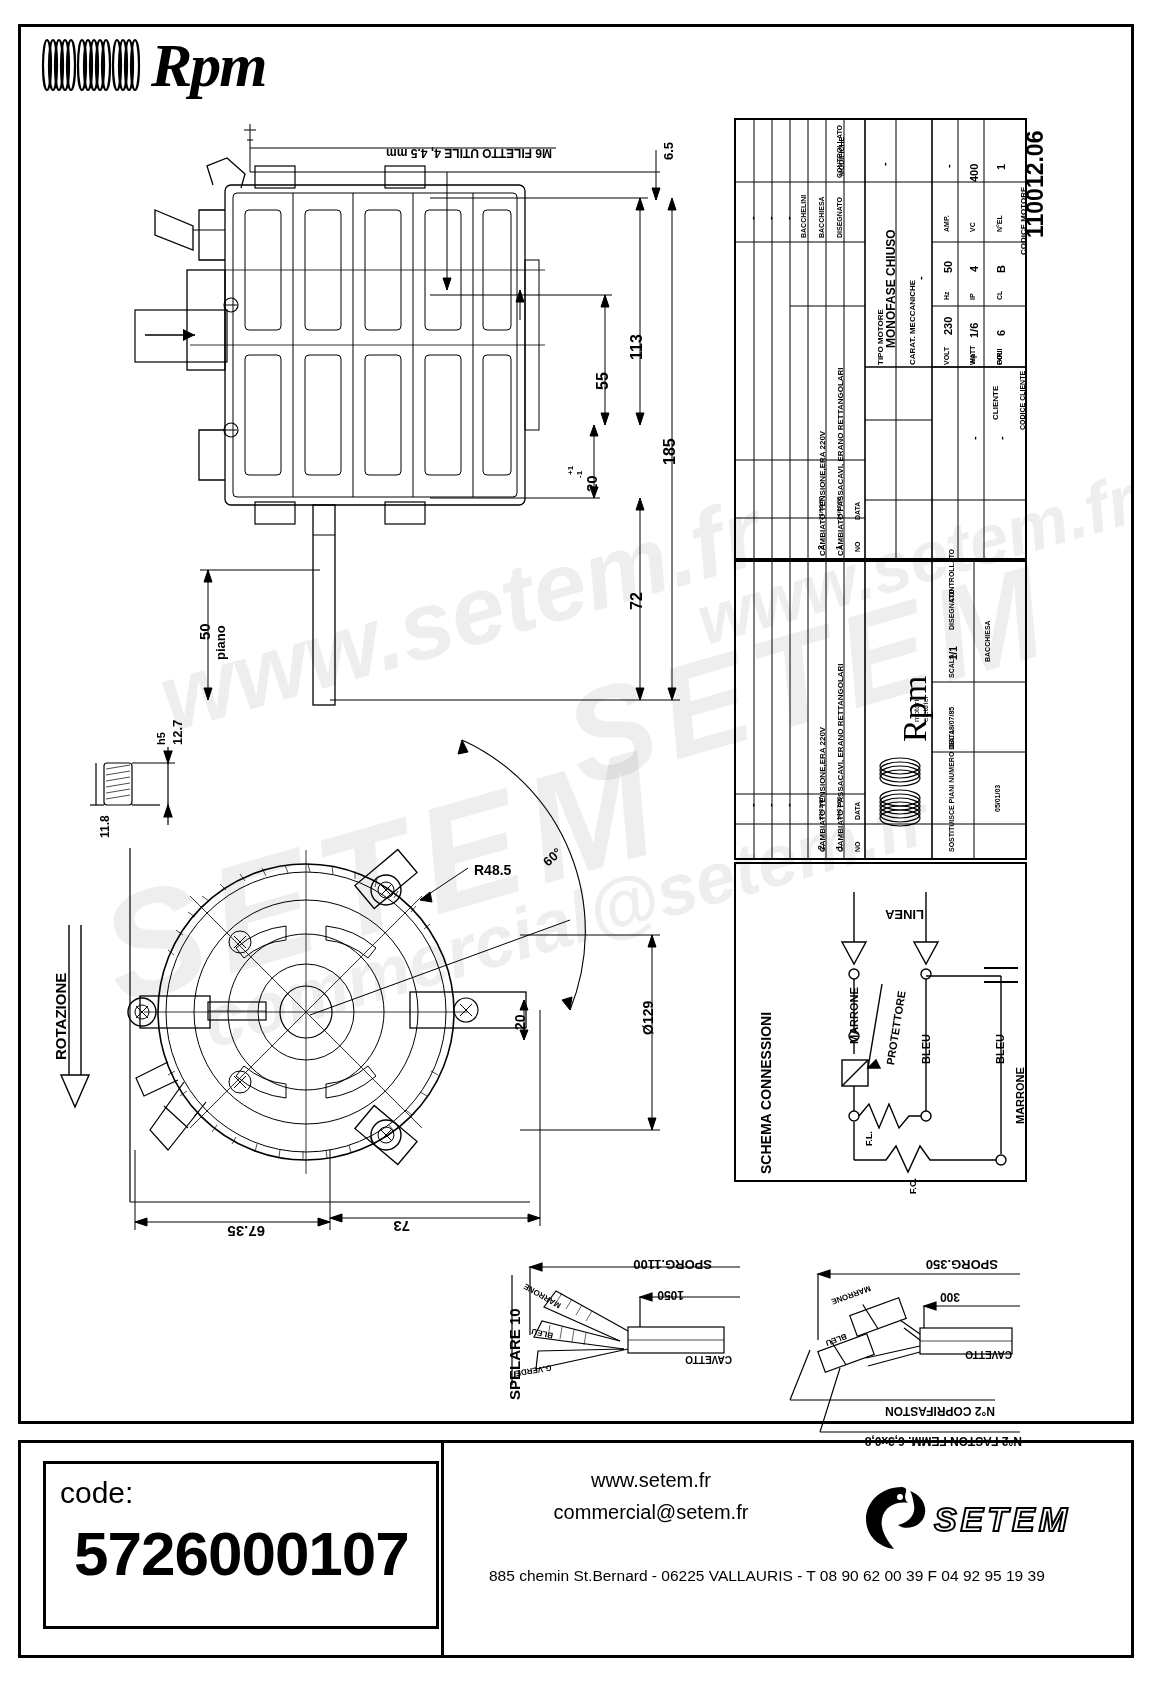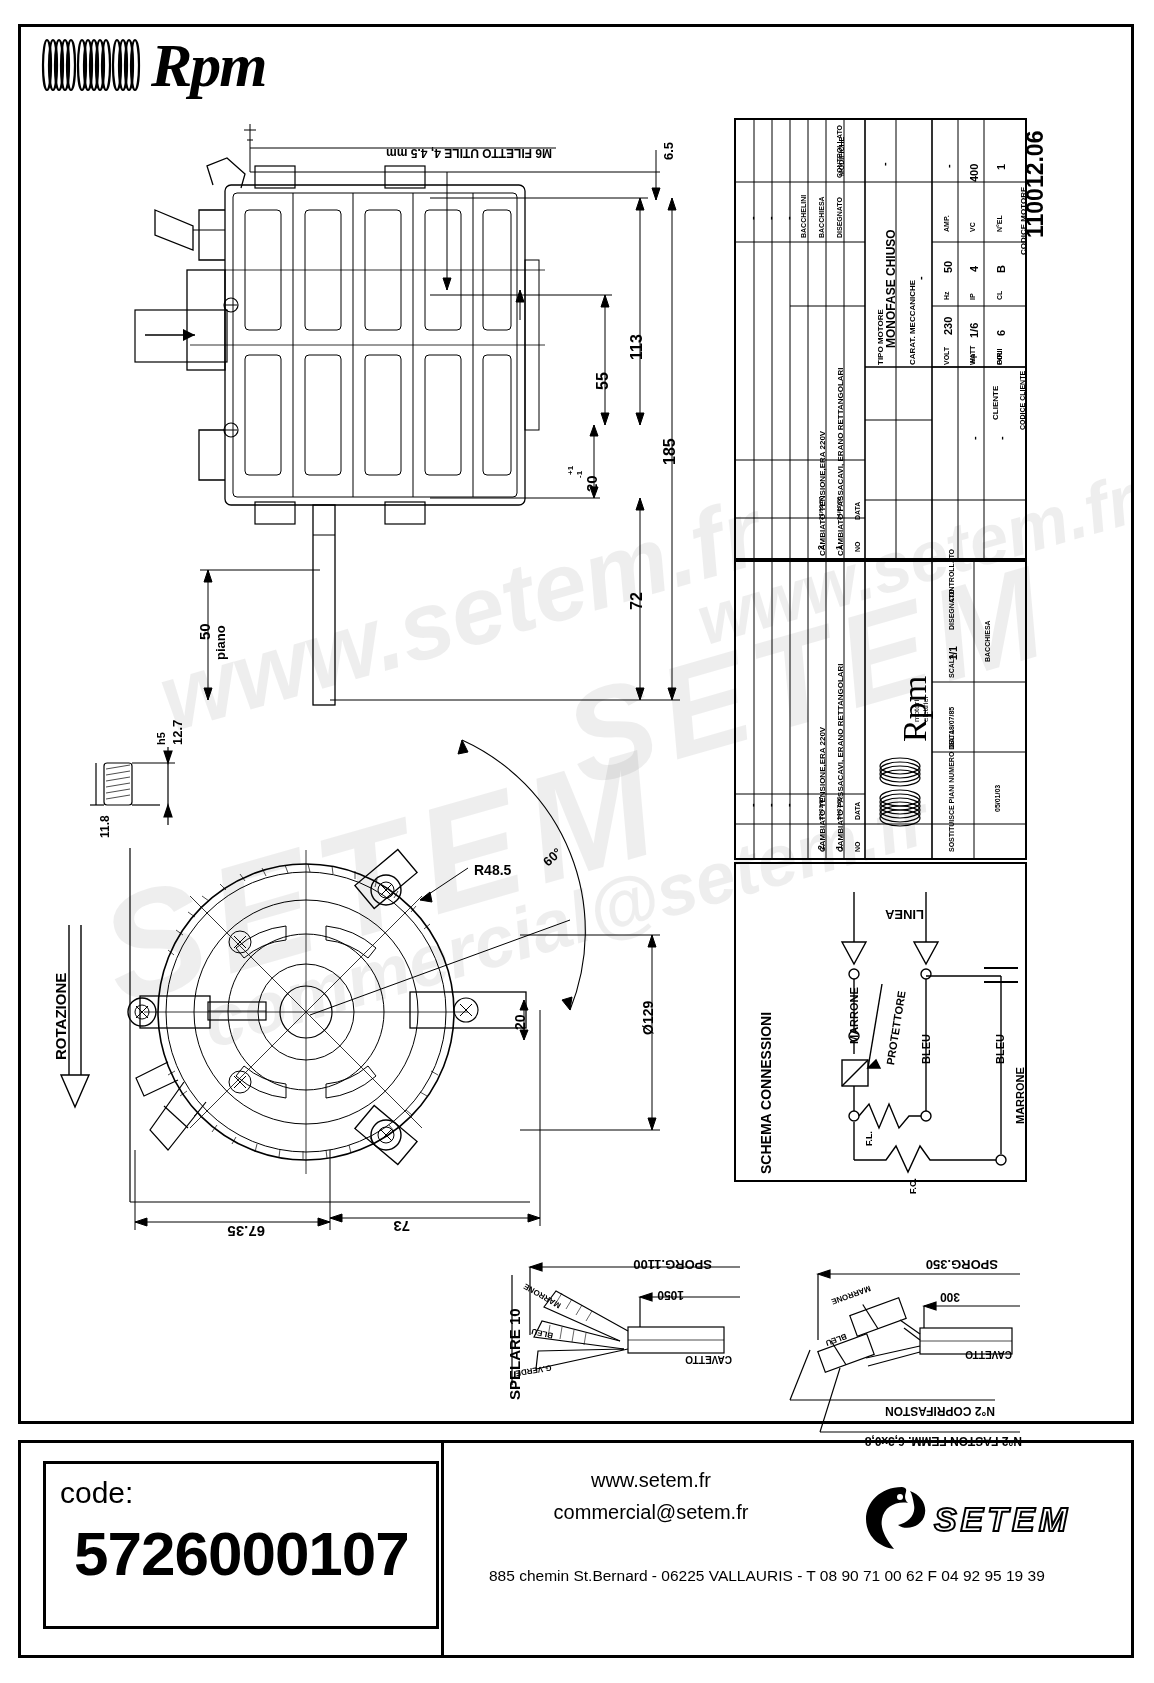--- a/index.html
+++ b/index.html
@@ -671,21 +671,21 @@
   <div class="lbl dimr180" style="left:1022px;top:1448px;font-size:12px;">N°2 FASTON FEMM. 6,3x0,8</div>
 
   <div class="footer">
     <div class="codebox">
       <div class="codelbl">code:</div>
       <div class="codeval">5726000107</div>
     </div>
     <div class="divider"></div>
     <div class="ftxt" style="left:490px;top:26px;width:280px;">www.setem.fr</div>
     <div class="ftxt" style="left:470px;top:58px;width:320px;">commercial@setem.fr</div>
-    <div class="faddr" style="left:468px;top:124px;">885 chemin St.Bernard  -  06225 VALLAURIS  -  T 08 90 71 00 62   F 04 92 95 19 39</div>
+    <div class="faddr" style="left:468px;top:124px;">885 chemin St.Bernard  -  06225 VALLAURIS  -  T 08 90 62 00 39   F 04 92 95 19 39</div>
     <div class="setem-logo">
       <svg width="84" height="76" viewBox="0 0 84 76">
         <path d="M52 6 C30 6 16 22 16 38 C16 54 28 66 44 68 C36 58 30 48 32 38 C34 26 46 20 58 22 C50 14 62 8 52 6 Z" fill="#000"></path>
         <path d="M60 10 C72 14 78 26 74 36 C70 46 56 50 48 44 C58 42 66 34 64 24 C63 18 62 13 60 10 Z" fill="#000"></path>
         <circle cx="50" cy="16" r="3" fill="#fff"></circle>
       </svg>
       <div class="setem-word">SETEM</div>
     </div>
   </div>
 

